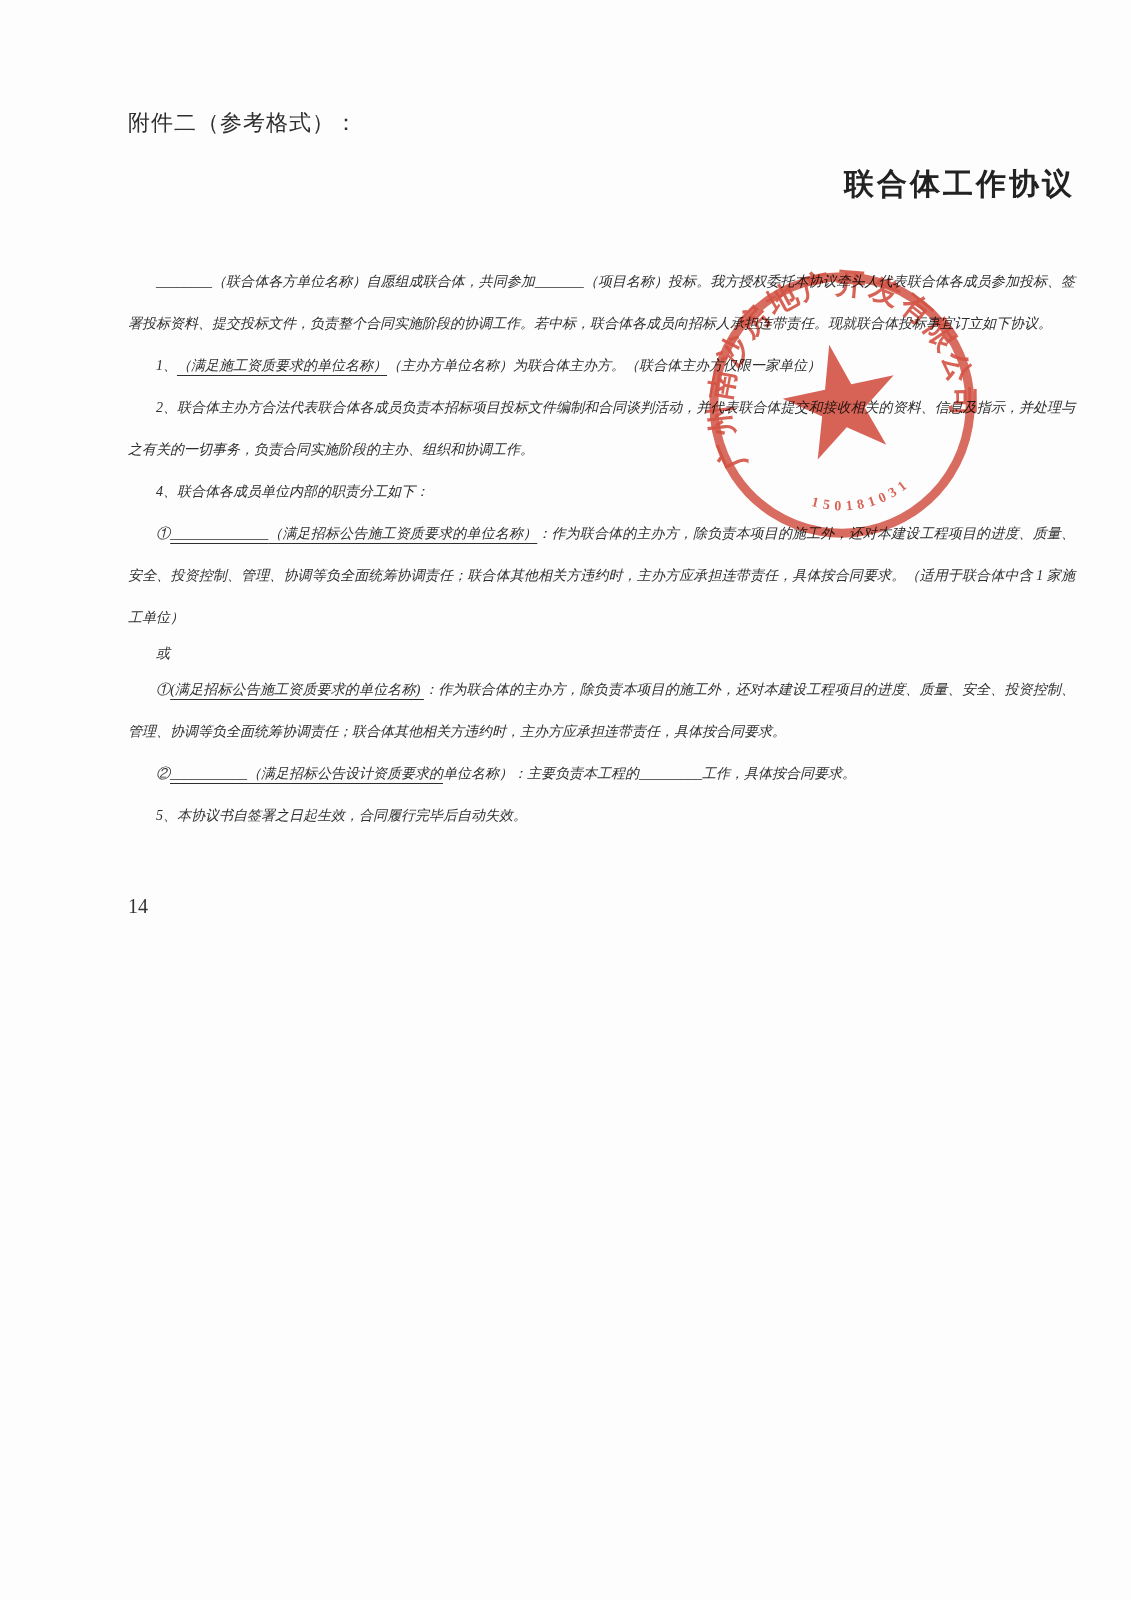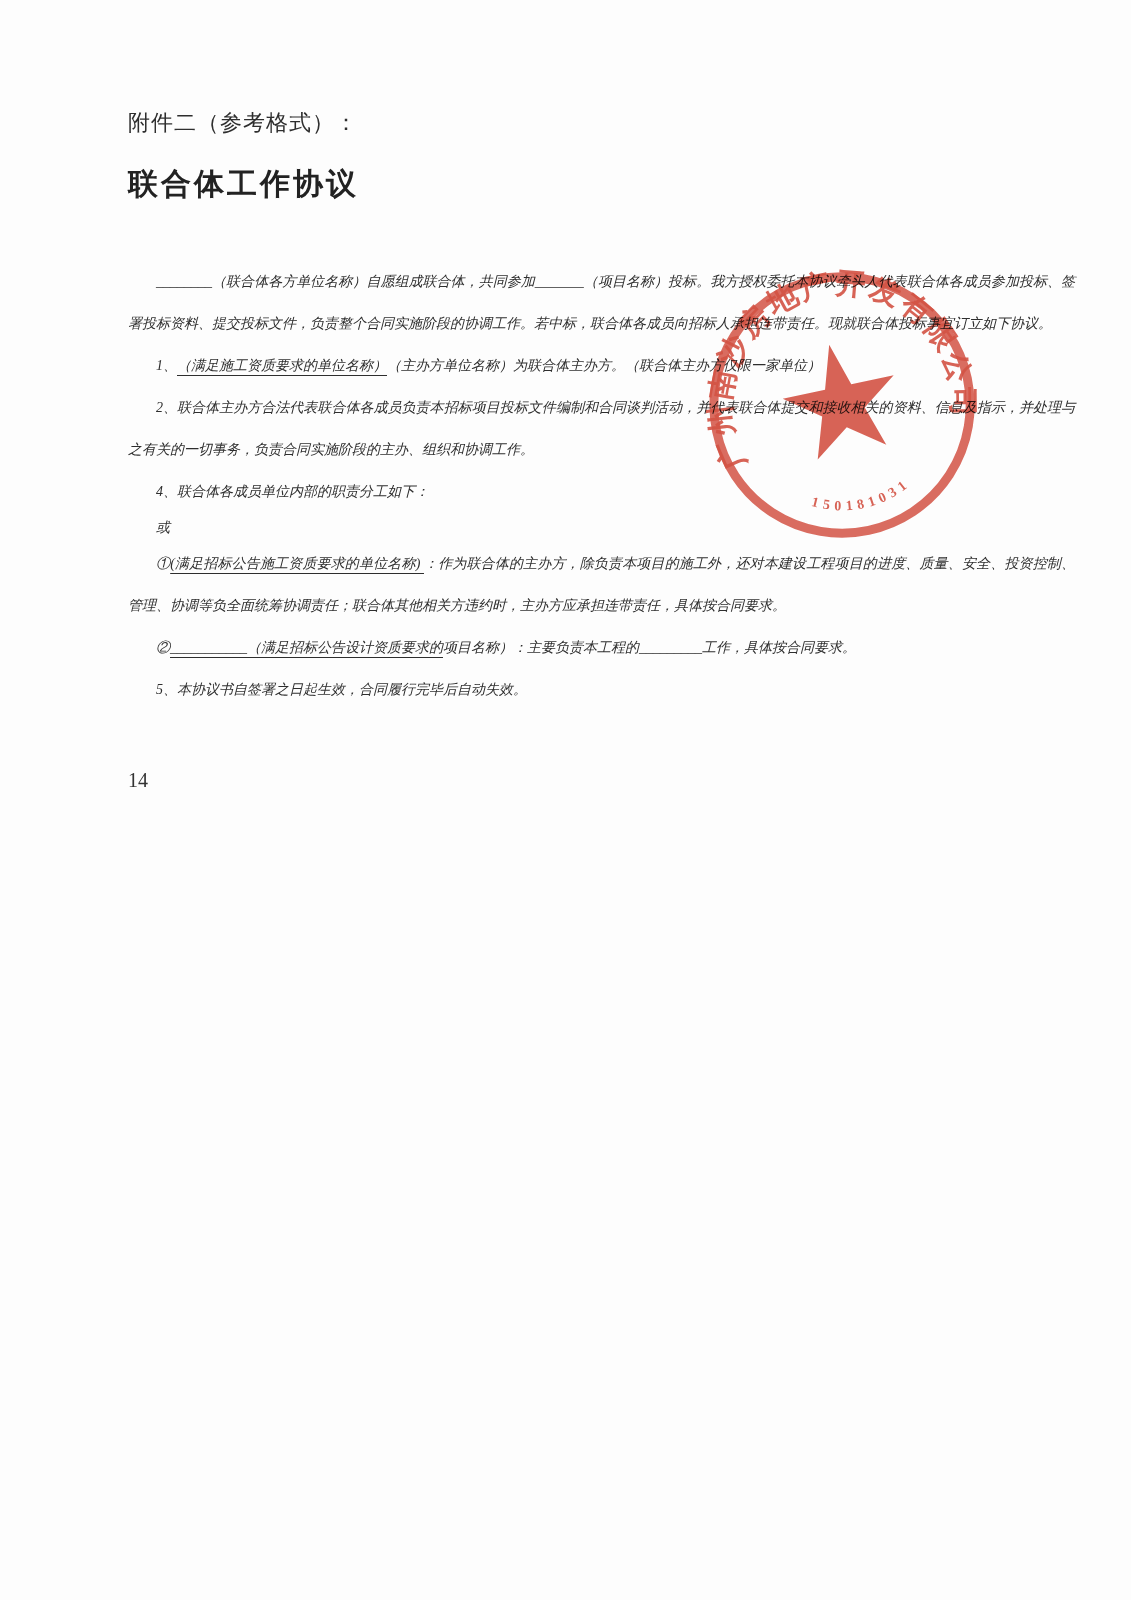--- a/index.html
+++ b/index.html
@@ -10,21 +10,21 @@
     box-sizing:border-box;
     padding:108px 56px 0 128px;
     font-family:"Liberation Serif","DejaVu Serif",serif;
     color:#2e2e2e;
     overflow:hidden;
   }
   .attachment-label { font-size:22px; line-height:30px; letter-spacing:1px; }
   .doc-title {
     margin:26px 0 0 0;
     font-size:30px; line-height:40px;
-    font-weight:bold; text-align:left;
+    font-weight:bold; text-align:right;
     letter-spacing:3px; color:#222;
   }
   .doc-body {
     margin-top:57px;
     font-size:14px; line-height:42px;
     text-align:justify;
     font-style:italic;
   }
   .doc-body p { margin:0; text-indent:2em; }
   .or-line { line-height:30px; }
@@ -65,26 +65,27 @@
 
     <p><span class="blank">________</span><span>（联合体各方单位名称）自愿组成联合体，共同参加</span><span class="blank">_______</span><span>（项目名称）投标。我方授权委托本协议牵头人代表联合体各成员参加投标、签署投标资料、提交投标文件，负责整个合同实施阶段的协调工作。若中标，联合体各成员向招标人承担连带责任。现就联合体投标事宜订立如下协议。</span></p>
 
     <p><span>1、</span><span class="u">（满足施工资质要求的单位名称）</span><span>（主办方单位名称）为联合体主办方。（联合体主办方仅限一家单位）</span></p>
 
     <p><span>2、联合体主办方合法代表联合体各成员负责本招标项目投标文件编制和合同谈判活动，并代表联合体提交和接收相关的资料、信息及指示，并处理与之有关的一切事务，负责合同实施阶段的主办、组织和协调工作。</span></p>
 
 
     <p><span>4、联合体各成员单位内部的职责分工如下：</span></p>
 
+    <p><span>①</span><span class="blank u">______________</span><span class="u">（满足招标公告施工资质要求的单位名称）</span><span>：作为联合体的主办方，除负责本项目的施工外，还对本建设工程项目的进度、质量、安全、投资控制、管理、协调等负全面统筹协调责任；联合体其他相关方违约时，主办方应承担连带责任，具体按合同要求。（适用于联合体中含 1 家施工单位）</span></p>
 
     <p class="or-line"><span>或</span></p>
 
     <p><span>①</span><span class="u">(满足招标公告施工资质要求的单位名称) </span><span>：作为联合体的主办方，除负责本项目的施工外，还对本建设工程项目的进度、质量、安全、投资控制、管理、协调等负全面统筹协调责任；联合体其他相关方违约时，主办方应承担连带责任，具体按合同要求。</span></p>
 
-    <p><span>②</span><span class="blank u">___________</span><span class="u">（满足招标公告设计资质要求的</span><span>项目名称）：主要负责本工程的</span><span class="blank">_________</span><span>工作，具体按合同要求。</span></p>
+    <p><span>②</span><span class="blank u">___________</span><span class="u">（满足招标公告设计资质要求的</span><span>单位名称）：主要负责本工程的</span><span class="blank">_________</span><span>工作，具体按合同要求。</span></p>
 
 
     <p><span>5、本协议书自签署之日起生效，合同履行完毕后自动失效。</span></p>
 
   </div>
 
 
   <div class="page-number">14</div>
 
   <svg class="stamp" viewBox="0 0 300 300" aria-hidden="true">

